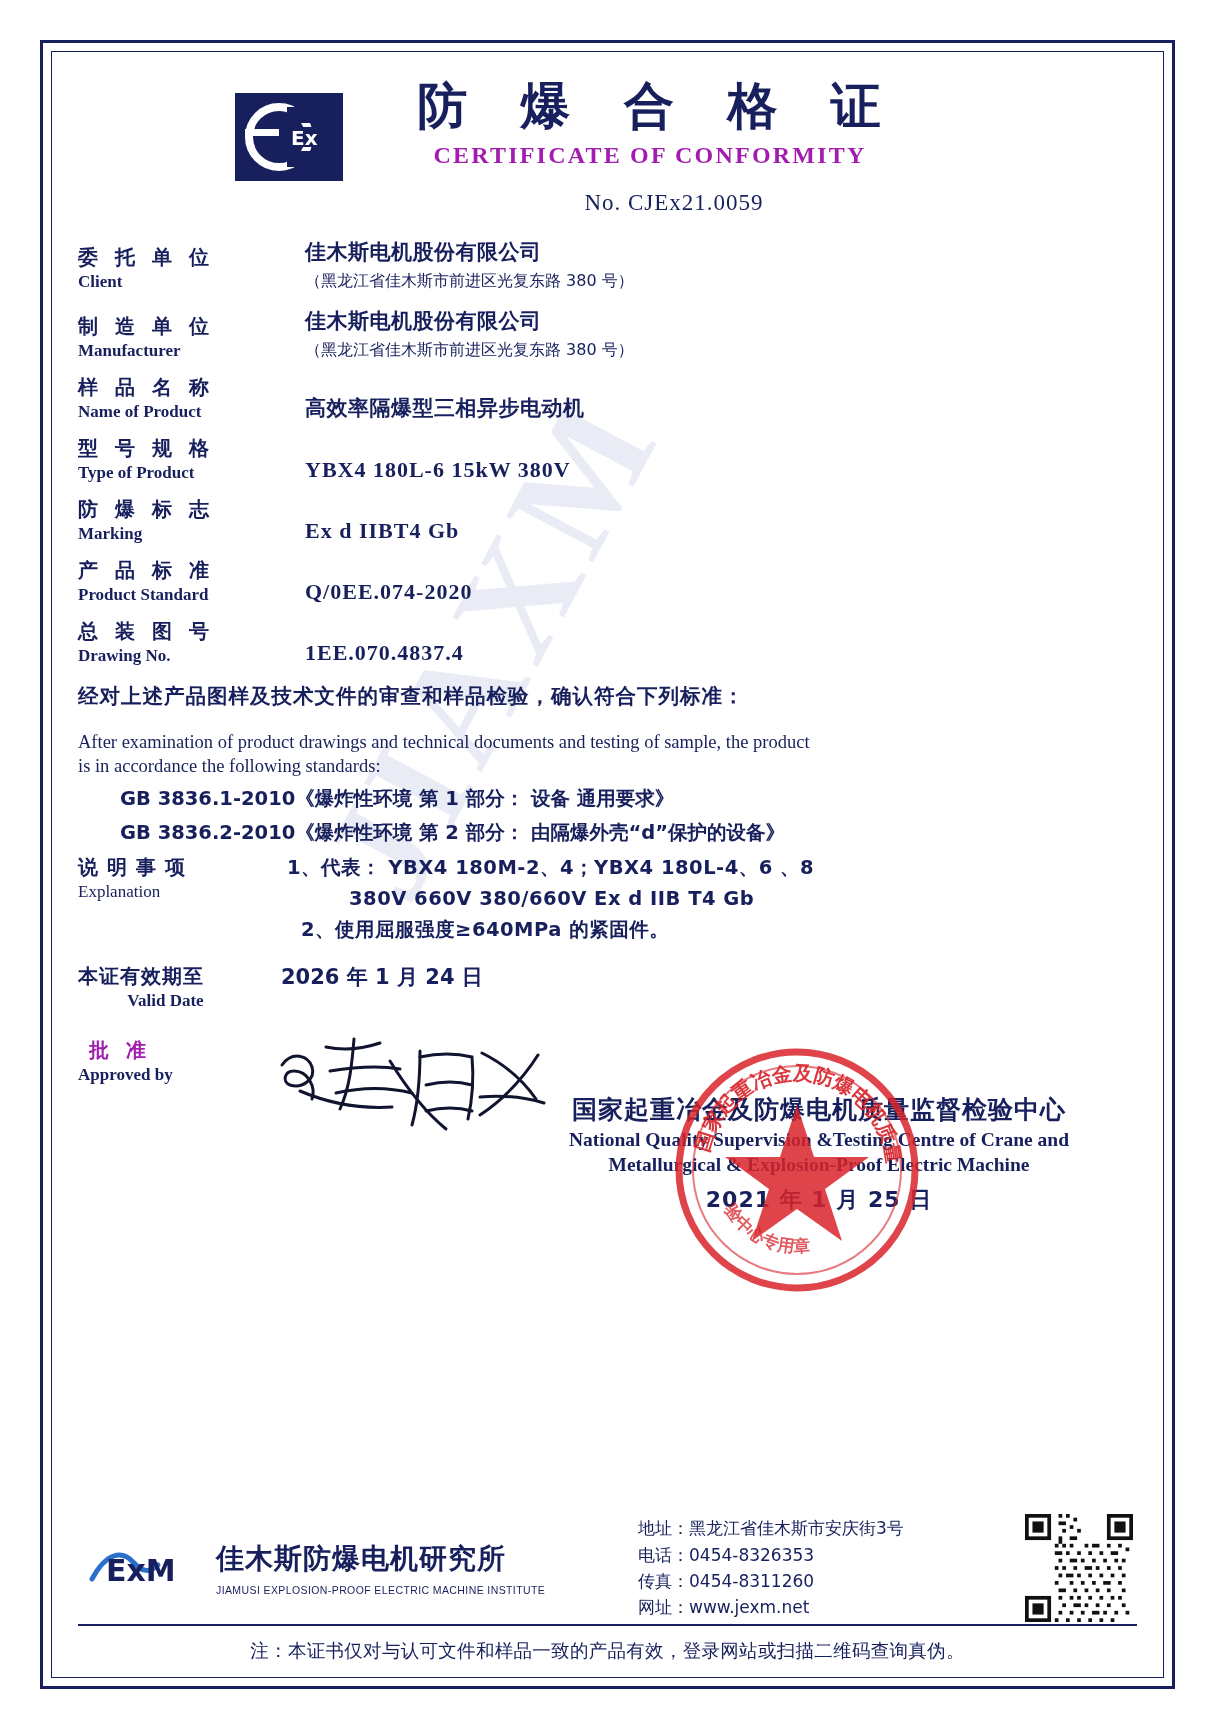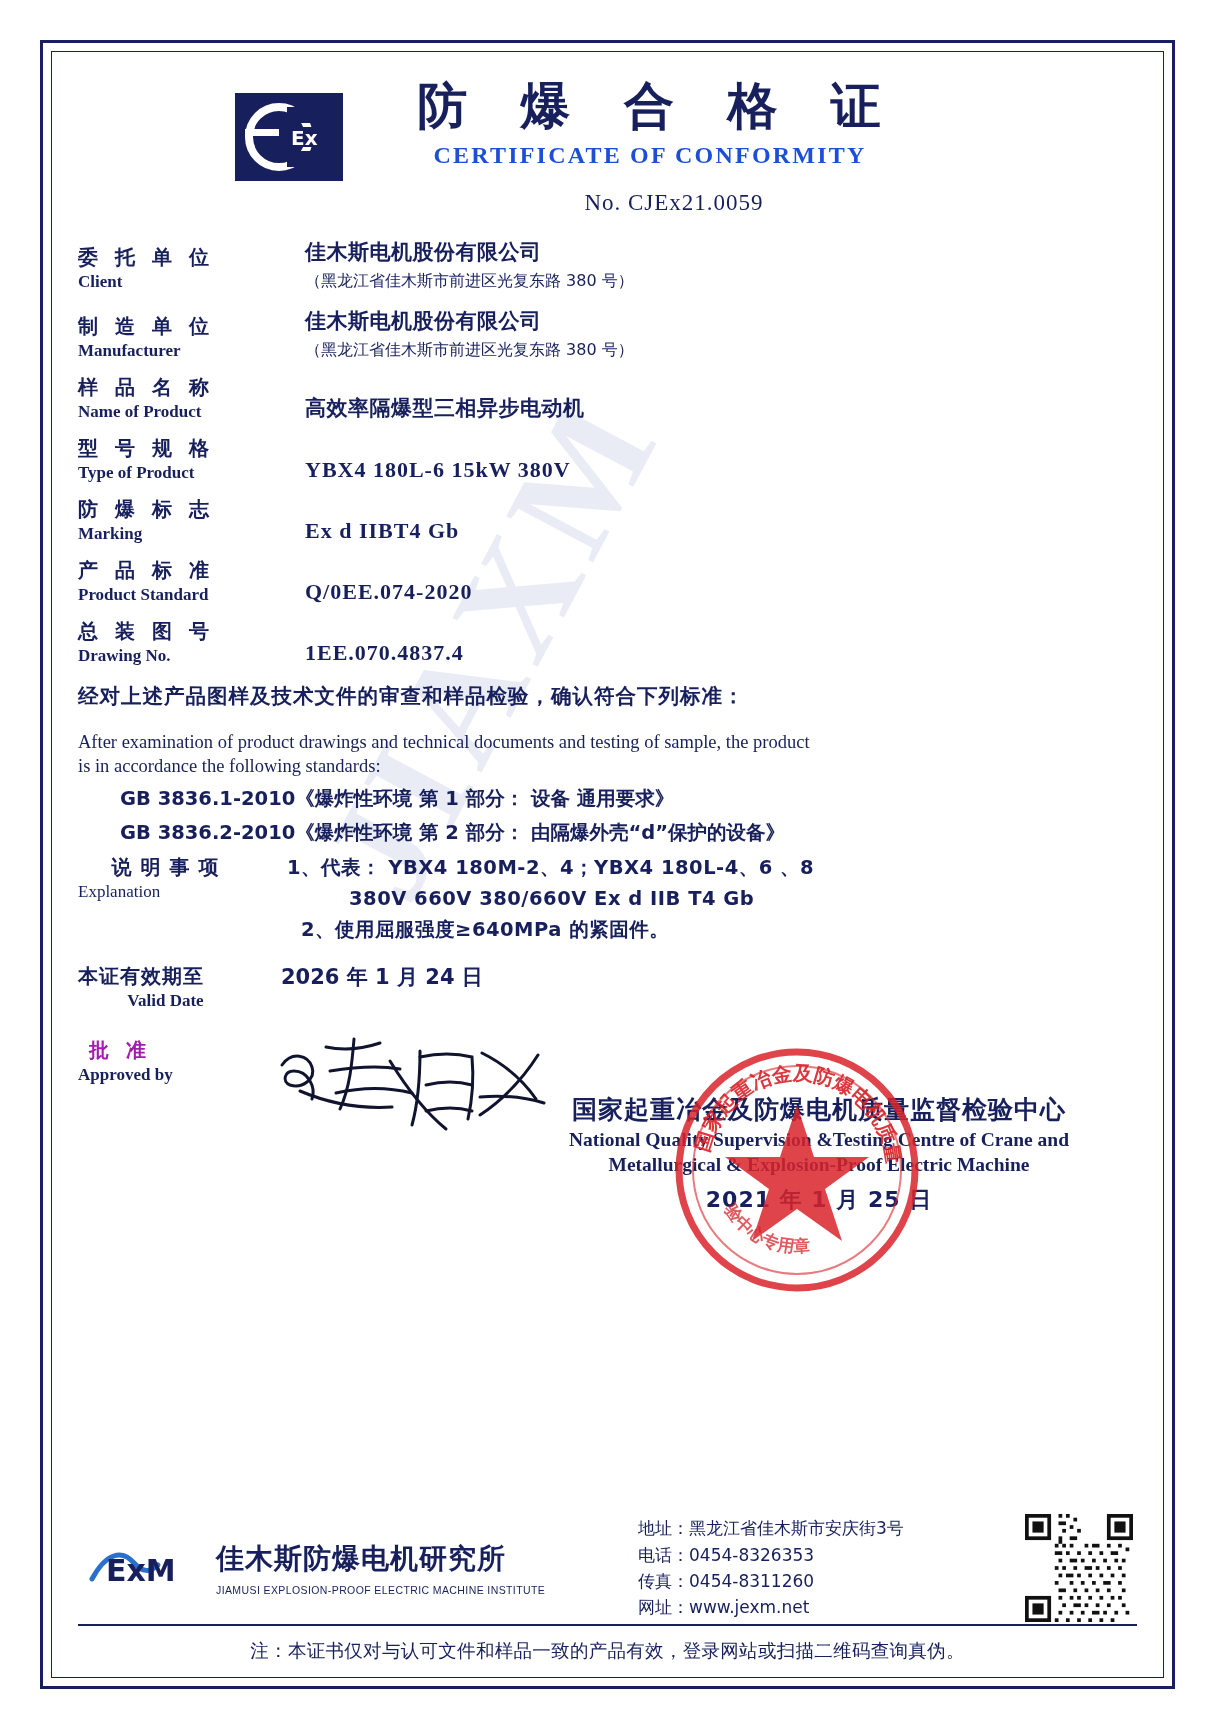--- a/index.html
+++ b/index.html
@@ -75,21 +75,21 @@
     letter-spacing:18px;
     color:#17205c;
     font-family:"DejaVu Sans", sans-serif;
     line-height:1.15;
     padding-left:16px;
   }
   .title-en{
     font-size:24px;
     font-weight:bold;
     letter-spacing:2.2px;
-    color:#1d4ed8;
+    color:#a21caf;
     margin-top:6px;
     font-family:"Liberation Serif", serif;
   }
   .cert-no{
     font-size:23px;
     color:#17205c;
     margin-top:12px;
     letter-spacing:1px;
     text-align:center;
     padding-left:24px;
@@ -435,21 +435,21 @@
     <div class="statement">
       <div class="st-cn">经对上述产品图样及技术文件的审查和样品检验，确认符合下列标准：</div>
       <div class="st-en">After examination of product drawings and technical documents and testing of sample, the product</div>
       <div class="st-en" style="margin-top:0;">is in accordance the following standards:</div>
       <div class="std-line">GB 3836.1-2010《爆炸性环境   第 1 部分： 设备   通用要求》</div>
       <div class="std-line">GB 3836.2-2010《爆炸性环境   第 2 部分： 由隔爆外壳“d”保护的设备》</div>
     </div>
 
     <div class="expl">
       <div class="expl-label">
-        <div class="cn" style="font-family:'DejaVu Sans',sans-serif;font-size:20px;font-weight:bold;color:#17205c;letter-spacing:1px;text-align:center;">说 明 事 项</div>
+        <div class="cn" style="font-family:'DejaVu Sans',sans-serif;font-size:20px;font-weight:bold;color:#17205c;letter-spacing:1px;">说 明 事 项</div>
         <div class="en" style="font-family:'Liberation Serif',serif;font-size:17px;font-weight:normal;color:#17205c;margin-top:1px;">Explanation</div>
       </div>
       <div class="expl-body">
         <div class="ln">1、代表： YBX4 180M-2、4；YBX4 180L-4、6 、8</div>
         <div class="ln indent">380V  660V  380/660V    Ex d IIB T4 Gb</div>
         <div class="ln" style="padding-left:14px;">2、使用屈服强度≥640MPa 的紧固件。</div>
       </div>
     </div>
 
     <div class="valid">

